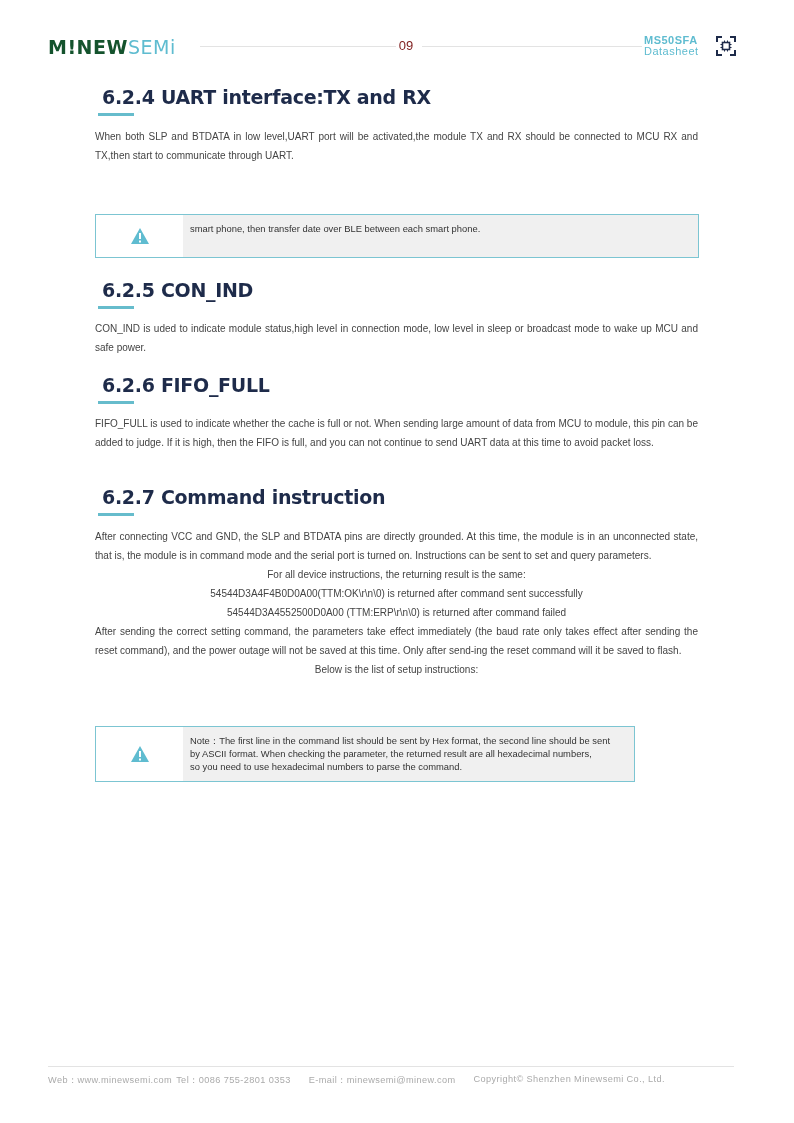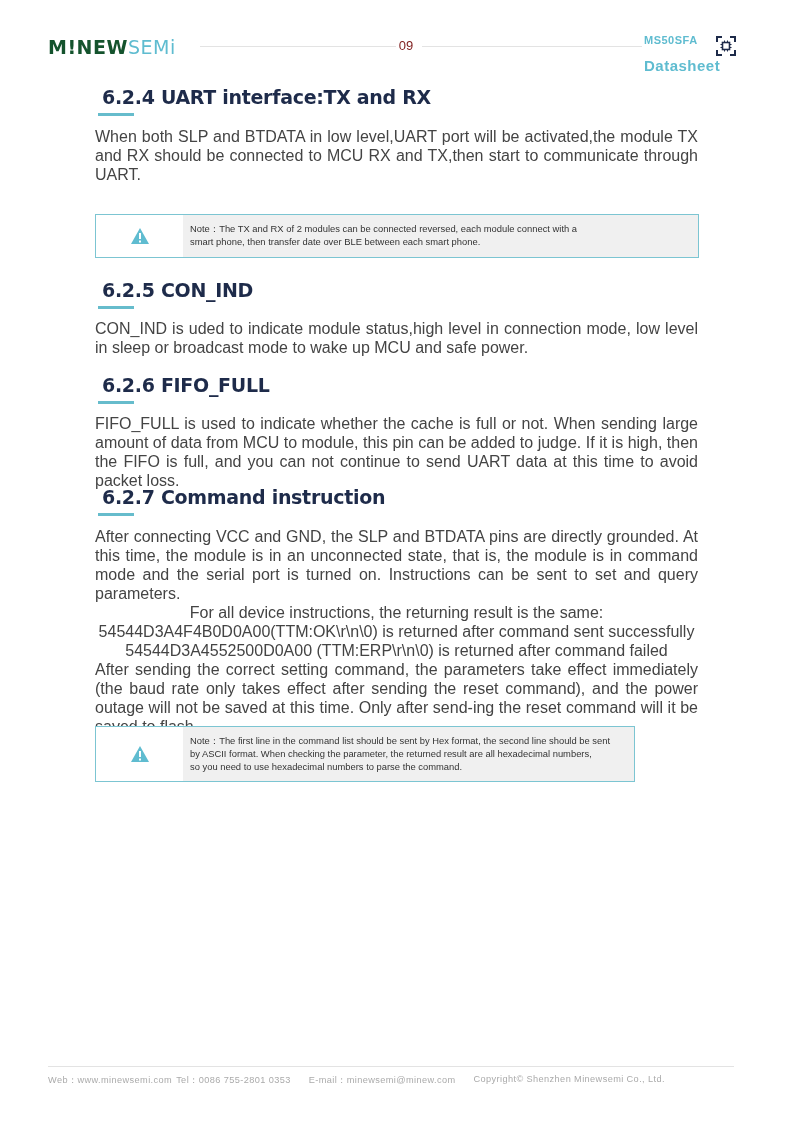--- a/index.html
+++ b/index.html
@@ -8,28 +8,28 @@
 
     
     .header { position: absolute; top: 34px; left: 48px; width: 690px; height: 26px; }
     .logo { position: absolute; left: 0; top: 2px; font-family: "DejaVu Sans", sans-serif; font-weight: bold; font-size: 19px; letter-spacing: 0.5px; line-height: 22px; }
     .logo .dark { color: #14532d; }
     .logo .light { color: #5fbcd0; font-weight: normal; }
     .header-line-left { position: absolute; left: 152px; top: 12px; width: 196px; height: 1px; background: #e3e3e3; }
     .page-num { position: absolute; left: 346px; top: 4px; width: 24px; font-size: 13px; color: #7f1d1d; text-align: center; }
     .header-line-right { position: absolute; left: 374px; top: 12px; width: 220px; height: 1px; background: #e3e3e3; }
     .product { position: absolute; left: 596px; top: 1px; font-size: 11px; line-height: 11px; color: #5fbcd0; font-weight: bold; letter-spacing: 0.5px; }
-    .product .sub { font-weight: bold; font-size: 15px; display: block; margin-top: 14px; }
+    .product .sub { font-weight: normal; font-size: 11px; display: block; margin-top: 0; }
     .chip-icon { position: absolute; left: 668px; top: 2px; width: 20px; height: 20px; }
 
     
     .section-title { position: absolute; left: 102px; font-size: 19px; font-weight: bold; color: #1e2b4a; font-family: "DejaVu Sans", sans-serif; letter-spacing: -0.3px; }
     .title-bar { position: absolute; left: 98px; width: 36px; height: 3px; background: #66bccc; }
 
-    .para { position: absolute; left: 95px; width: 603px; font-size: 16px; line-height: 19px; color: #444444; }
+    .para { position: absolute; left: 95px; width: 603px; font-size: 10px; line-height: 19px; color: #444444; }
     .para p { text-align: justify; }
     .para p.left { text-align: center; }
 
     
     .note { position: absolute; left: 95px; border: 1px solid #7cc5d2; background: #ffffff; display: flex; }
     .note .icon-cell { width: 87px; display: flex; align-items: center; justify-content: center; background: #ffffff; }
     .note .text-cell { flex: 1; background: #f0f0f0; padding: 7px 8px 0 7px; font-size: 9.4px; line-height: 13px; color: #333333; }
 
     
     .footer-line { position: absolute; left: 48px; top: 1066px; width: 686px; height: 1px; background: #e3e3e3; }
@@ -78,21 +78,20 @@
 </div>
 <div class="note" style="top:214px; width:604px; height:44px;">
   <div class="icon-cell">
     <svg width="18" height="16" viewBox="0 0 18 16">
       <polygon points="9,0 18,16 0,16" fill="#5fbcd0"></polygon>
       <rect x="8" y="5" width="2" height="6" fill="#ffffff"></rect>
       <rect x="8" y="12.5" width="2" height="2" fill="#ffffff"></rect>
     </svg>
   </div>
   <div class="text-cell">
-    <div>Note：The TX and RX of 2 modules can be connected reversed, each module connect with a</div>
     <div>smart phone, then transfer date over BLE between each smart phone.</div>
   </div>
 </div>
 
 <div class="section-title" style="top:279px;">6.2.5 CON_IND</div>
 <div class="title-bar" style="top:306px;"></div>
 <div class="para" style="top:319px;">
   <p>CON_IND is uded to indicate module status,high level in connection mode, low level in sleep or broadcast mode to wake up MCU and safe power.</p>
 </div>
 

